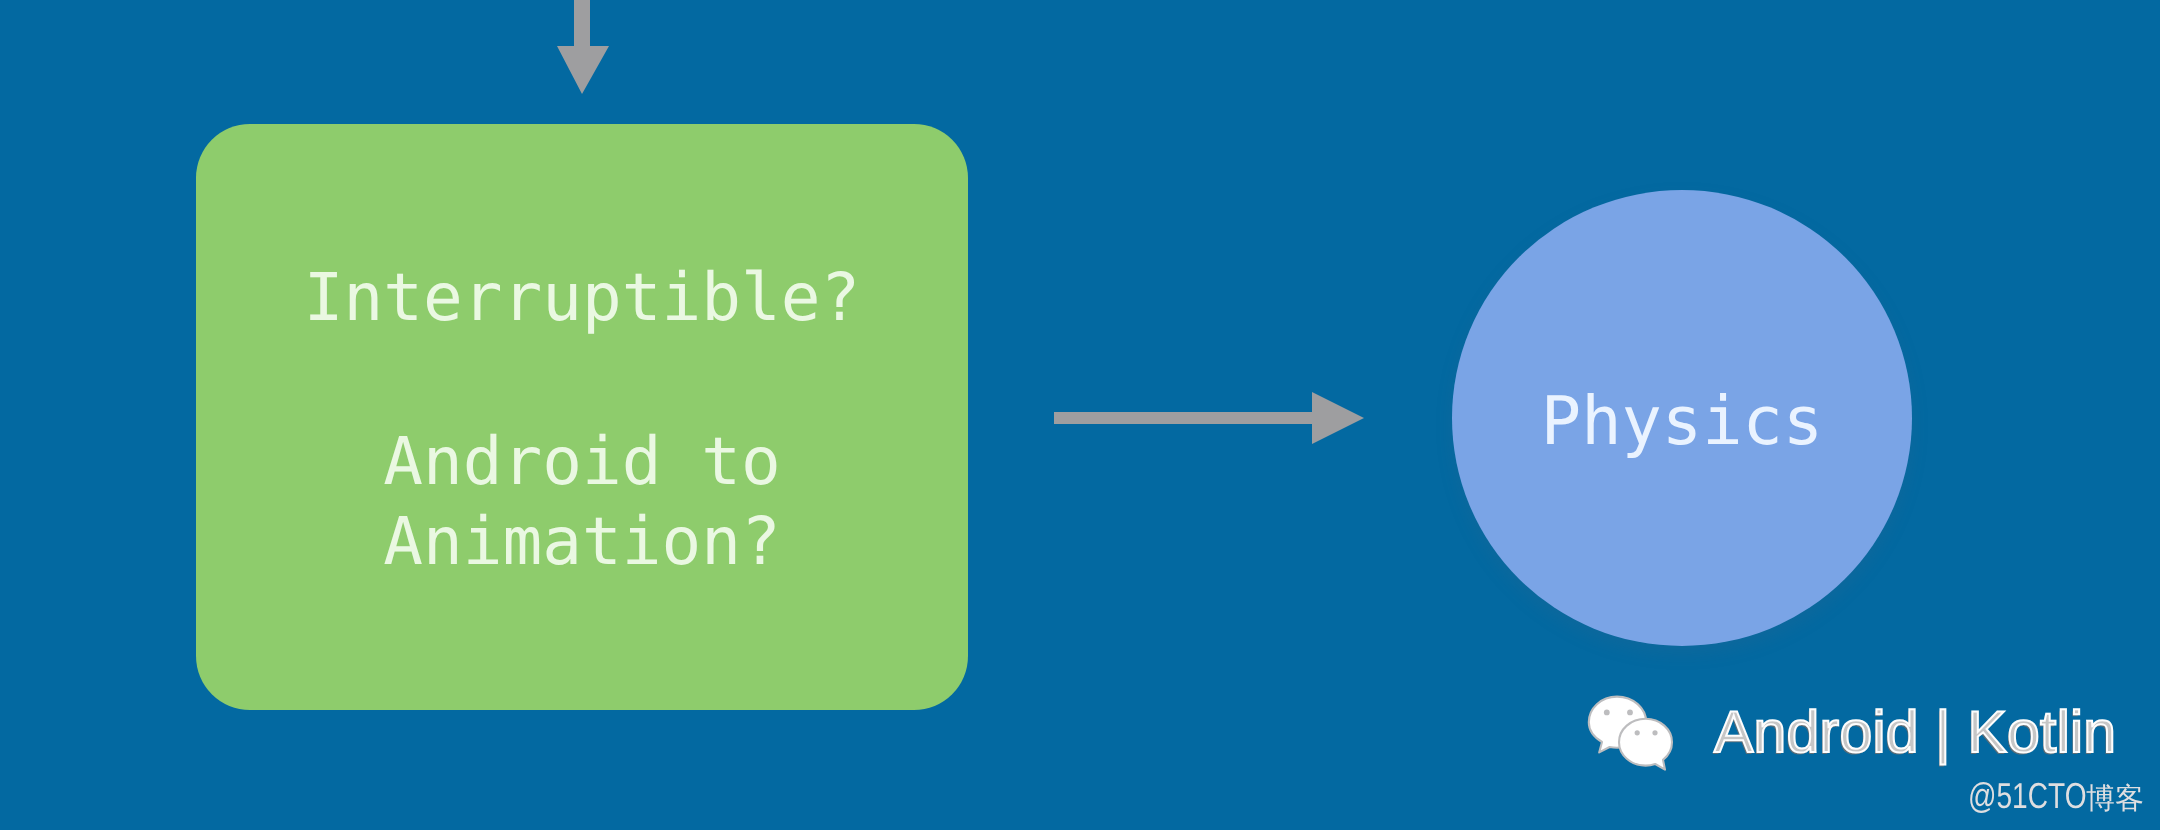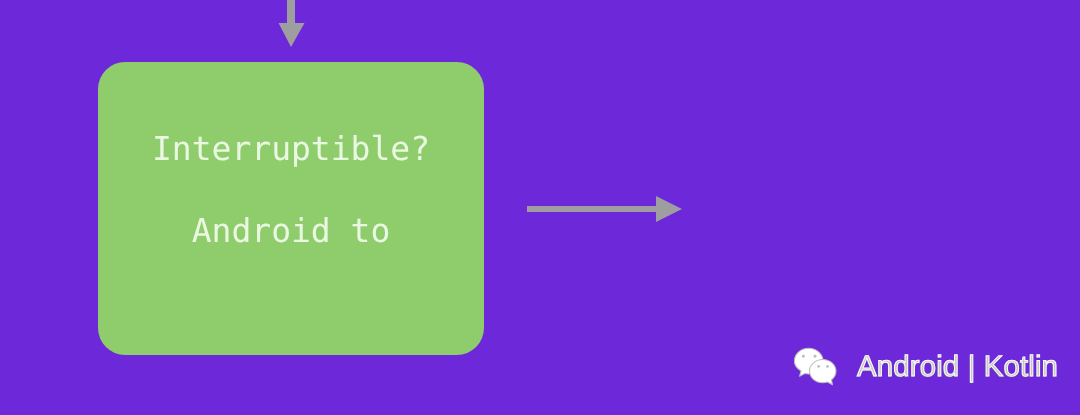--- a/index.html
+++ b/index.html
@@ -13,21 +13,21 @@
     background: #ffffff;
     font-family: "DejaVu Sans Mono", monospace;
     overflow: hidden;
     -webkit-font-smoothing: antialiased;
     text-rendering: geometricPrecision;
   }
   #stage {
     position: relative;
     width: 1080px;
     height: 415px;
-    background: #6d28d9;
+    background: #0369a1;
   }
   
   .decision-box {
     position: absolute;
     left: 98px;
     top: 62px;
     width: 386px;
     height: 293px;
     background: #8ECC6C;
     border-radius: 27px;
@@ -129,26 +129,30 @@
 
 <div id="stage">
 
   <svg id="arrow-down" class="arrow-svg" width="40" height="60" viewBox="0 0 40 60">
     <path d="M 17 0 L 25 0 L 25 33 L 34.5 33 L 21 57 L 8.5 33 L 17 33 Z" fill="#9E9EA0"></path>
   </svg>
 
   <div class="decision-box">
     <div class="box-line box-line-1">Interruptible?</div>
     <div class="box-line box-line-2">Android to</div>
+    <div class="box-line box-line-3">Animation?</div>
   </div>
 
   <svg id="arrow-right" class="arrow-svg" width="180" height="60" viewBox="0 0 180 60">
     <path d="M 12 20 L 141 20 L 141 10 L 167 23 L 141 36 L 141 26 L 12 26 Z" fill="#9E9EA0"></path>
   </svg>
 
+  <div class="physics-circle">
+    <div class="circle-label">Physics</div>
+  </div>
 
   <div class="watermark">
     <svg class="wechat-icon" width="48" height="44" viewBox="0 0 48 44">
 
       <path d="M 18.5 3.3
                C 26.6 3.3 33.1 9.1 33.1 16.1
                C 33.1 23.1 26.6 28.9 18.5 28.9
                C 17.2 28.9 16.0 28.75 14.8 28.5
                L 9.6 31.2 L 11.0 26.0
                C 7.0 23.6 4.4 20.1 4.4 16.1
@@ -165,14 +169,17 @@
                C 36.1 37.5 34.5 37.8 32.8 37.8
                C 25.4 37.8 19.5 32.5 19.5 26.1
                C 19.5 19.6 25.4 14.4 32.8 14.4 Z" fill="#ffffff" stroke="#bdbdbf" stroke-width="1.05" stroke-linecap="round" stroke-linejoin="round"></path>
       <g fill="#bdbdbf">
         <circle cx="28.6" cy="21.4" r="1.3"></circle>
         <circle cx="37.5" cy="21.4" r="1.3"></circle>
       </g>
     </svg>
     <span class="watermark-text">Android | Kotlin</span>
   </div>
+  <div class="site-tag">
+    <span class="latin">@51CTO</span><span class="cjk">博客</span>
+  </div>
 
 </div>
 
 </body></html>

